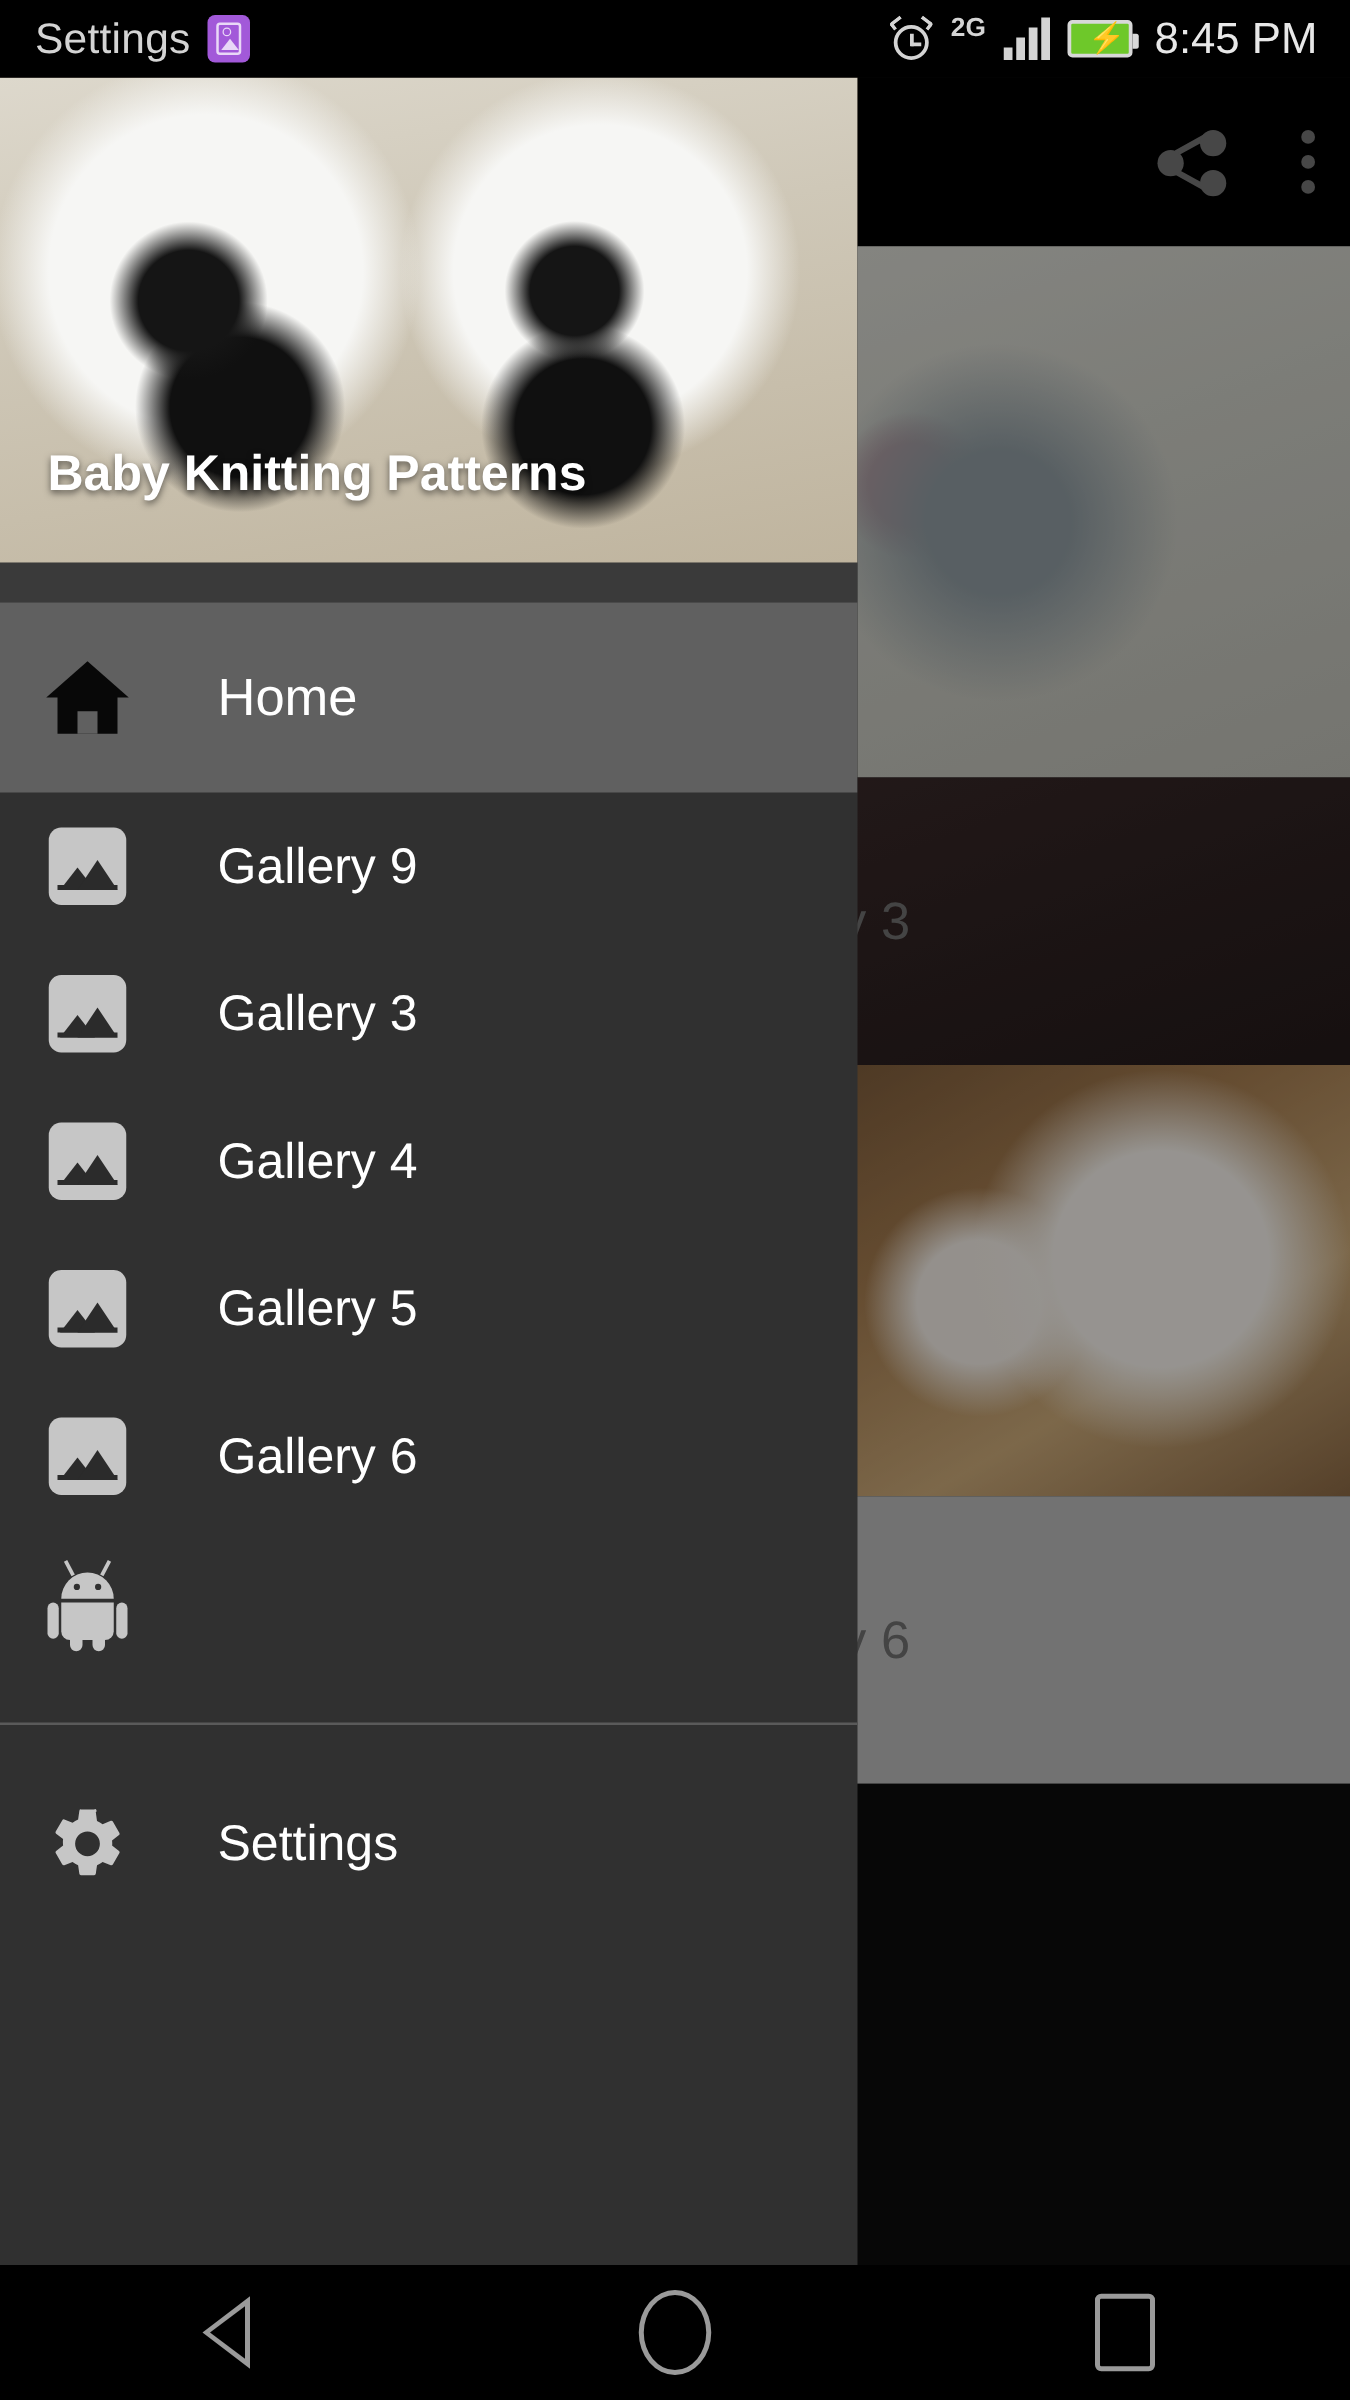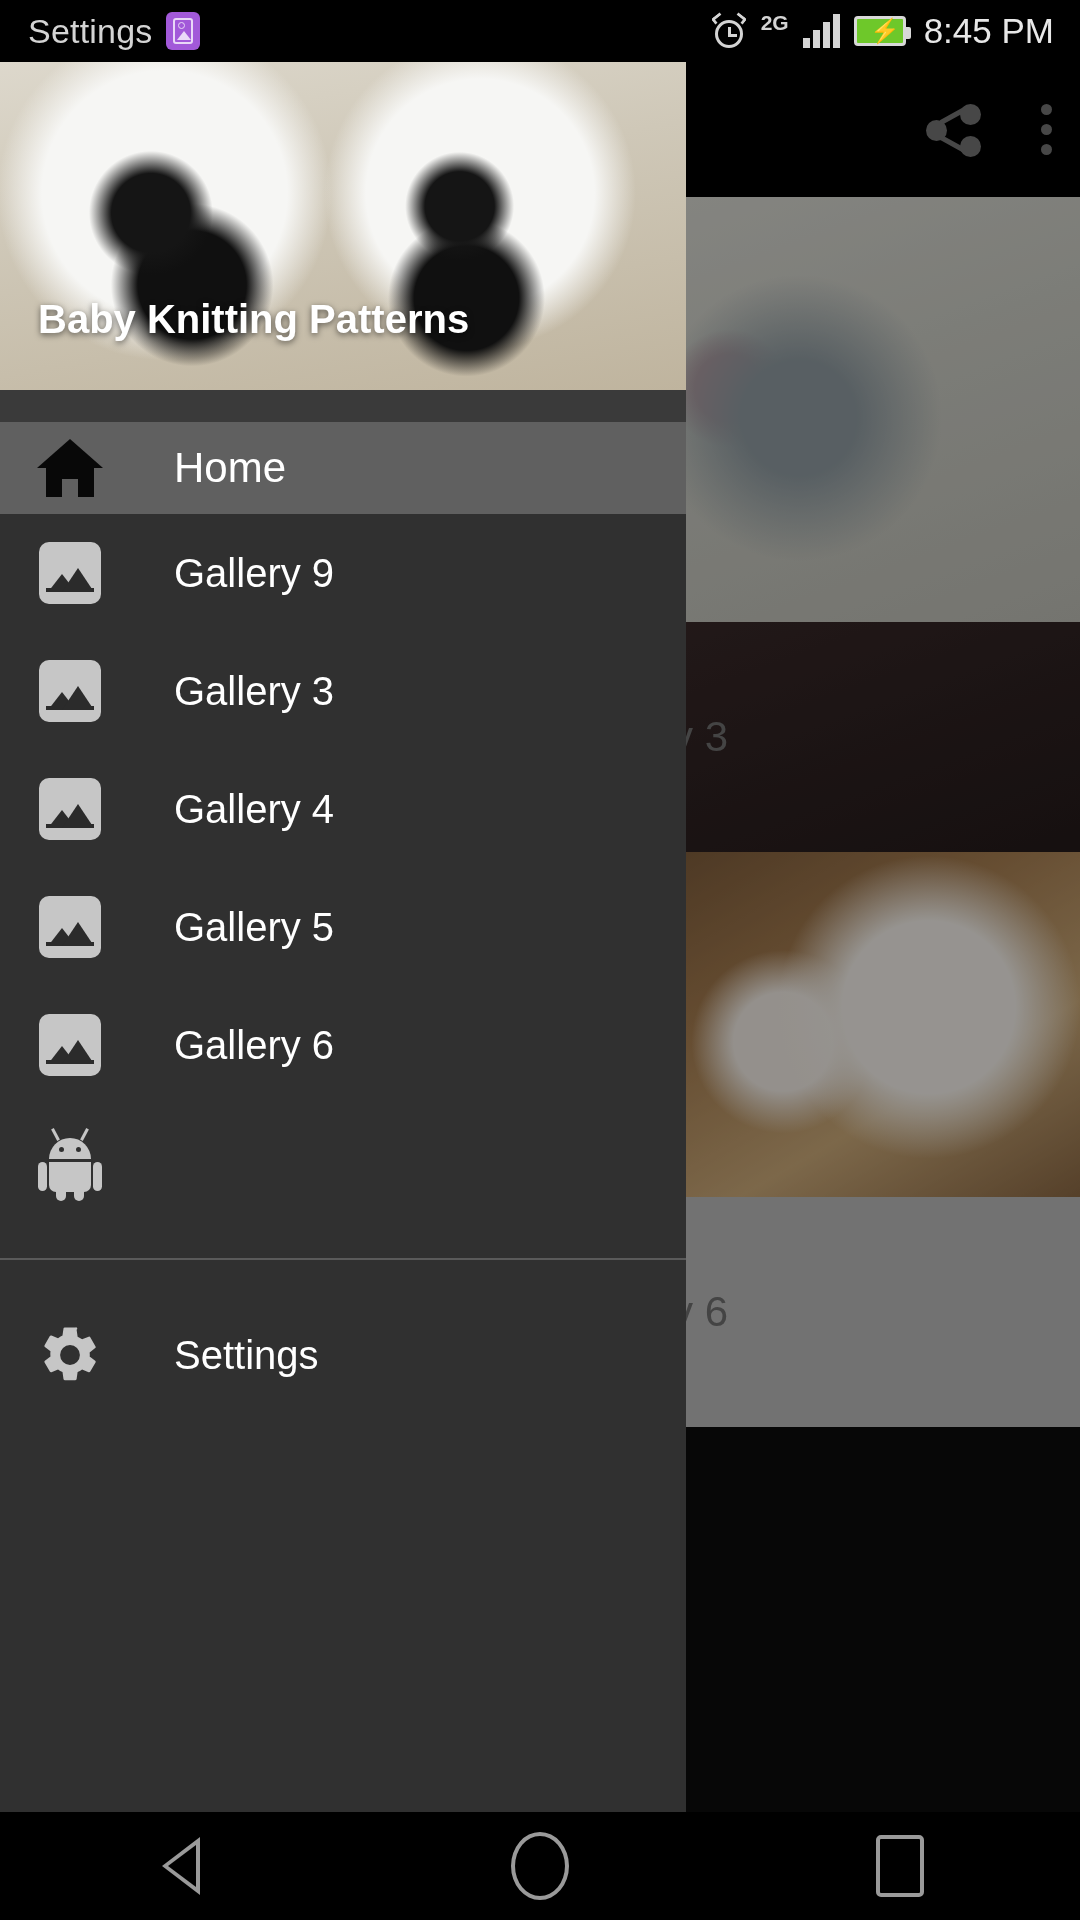--- a/index.html
+++ b/index.html
@@ -90,36 +90,36 @@
   }
   .photo-dark{ background:linear-gradient(160deg,#3a2a2a 0%,#2c2020 60%,#241a1a 100%); }
   .photo-plain-grey{ background:#b9b9b9; }
 
   
   #scrim { position:absolute; left:0; top:62px; width:1080px; height:1795px; background:rgba(0,0,0,0.38); z-index:20; }
 
   
   #drawer { position:absolute; left:0; top:62px; width:686px; height:1795px; background:#303030; z-index:40; overflow:hidden;}
 
-  #drawer-header { position:relative; width:686px; height:328px; overflow:hidden;
+  #drawer-header { position:relative; width:686px; height:388px; overflow:hidden;
     background:
       radial-gradient(circle at 22% 46%, #151515 0 7%, rgba(21,21,21,0) 11%),
       radial-gradient(circle at 67% 44%, #151515 0 7%, rgba(21,21,21,0) 11%),
       radial-gradient(circle at 28% 68%, #101010 0 10%, rgba(16,16,16,0) 15%),
       radial-gradient(circle at 68% 72%, #101010 0 10%, rgba(16,16,16,0) 15%),
       radial-gradient(circle at 24% 40%, #f6f6f4 0 22%, rgba(246,246,244,0) 30%),
       radial-gradient(circle at 70% 40%, #f6f6f4 0 22%, rgba(246,246,244,0) 30%),
       linear-gradient(170deg,#ddd8cc 0%,#cfc8b8 40%,#bfb49e 100%);
   }
   #drawer-title { position:absolute; left:38px; bottom:48px; color:#fff; font-size:40px; font-weight:bold;
     text-shadow:0 2px 6px rgba(0,0,0,0.55); }
   #header-gap { width:686px; height:32px; background:#3a3a3a; }
 
   .nav-item { display:flex; align-items:center; height:118px; width:686px; cursor:pointer; }
-  .nav-item.active { background:#606060; height:92px; }
+  .nav-item.active { background:#606060; height:152px; }
   .nav-icon { width:96px; min-width:96px; display:flex; align-items:center; justify-content:center; margin-left:22px; }
   .nav-label { color:#fff; font-size:40px; margin-left:56px; }
   .nav-item.active .nav-label { font-size:42px; }
 
   
   .home-icon { width:66px; height:58px; position:relative; }
   .home-icon .roof { position:absolute; left:0; top:0; width:0;height:0;
     border-left:33px solid transparent; border-right:33px solid transparent; border-bottom:29px solid #080808; }
   .home-icon .body { position:absolute; left:9px; top:28px; width:48px; height:30px; background:#080808; }
   .home-icon .door { position:absolute; left:25px; top:40px; width:16px; height:18px; background:#606060; }

